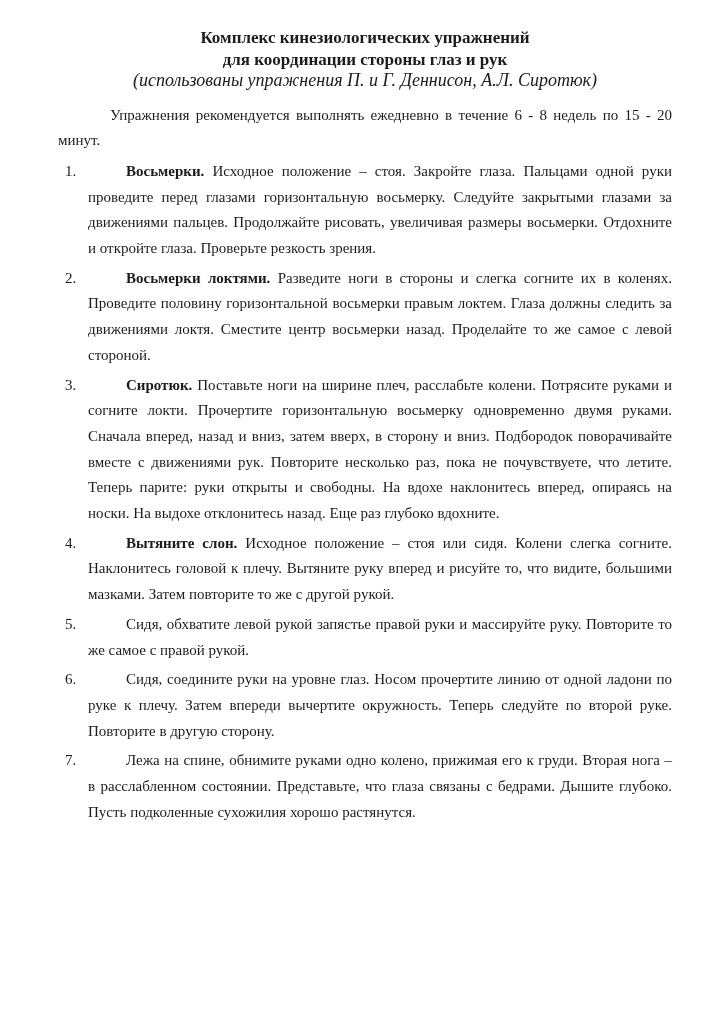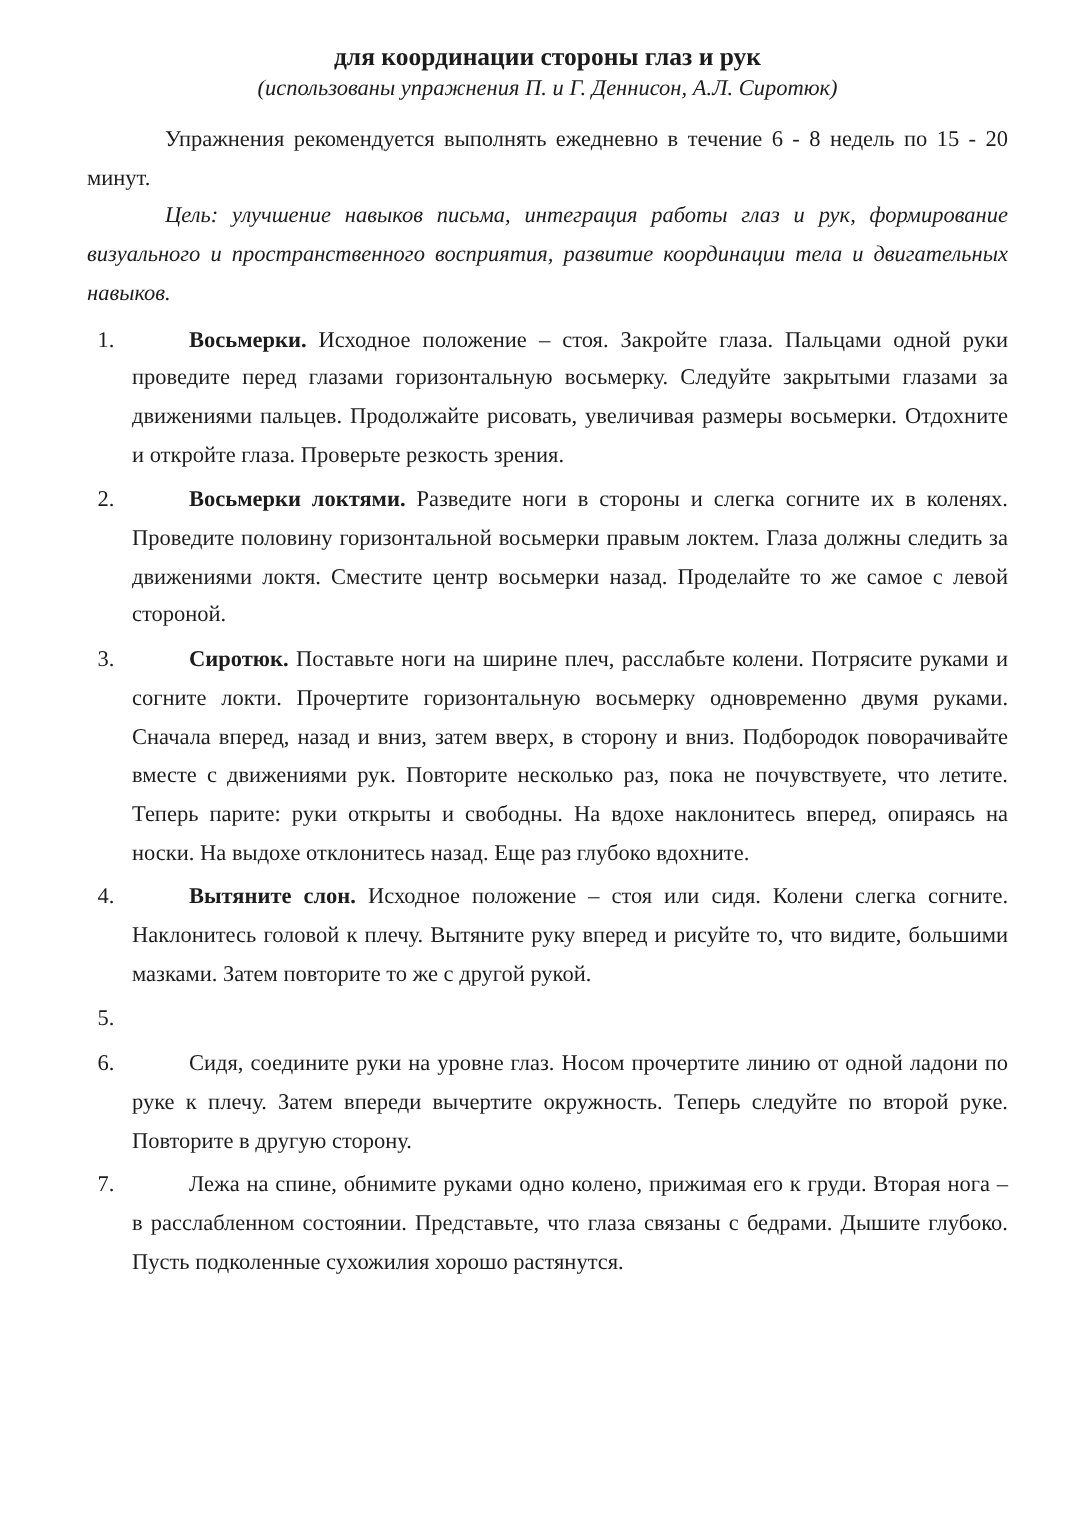--- a/index.html
+++ b/index.html
@@ -22,21 +22,21 @@
   }
   .title-line {
     text-align: center;
     font-weight: bold;
     font-size: 17px;
     line-height: 21.5px;
   }
   .credit-line {
     text-align: center;
     font-style: italic;
-    font-size: 15px;
+    font-size: 18px;
     line-height: 21.5px;
   }
   .para {
     margin: 0;
     text-align: justify;
     text-indent: 52px;
   }
   .para.intro {
     margin-top: 11px;
   }
@@ -60,25 +60,25 @@
   .exercise-name {
     font-weight: bold;
     margin-left: 38px;
   }
 </style>
 </head>
 <body>
 
 <div class="page">
 
+  <div class="title-line">Комплекс кинезиологических упражнений</div>
   <div class="title-line">для координации стороны глаз и рук</div>
   <div class="credit-line">(использованы упражнения П. и Г. Деннисон, А.Л. Сиротюк)</div>
 
   <p class="para intro">Упражнения рекомендуется выполнять ежедневно в течение 6 - 8 недель по 15 - 20 минут.</p>
-  <p class="para goal">Цель: улучшение навыков письма, интеграция работы глаз и рук, формирование визуального и пространственного восприятия, развитие координации тела и двигательных навыков.</p>
 
   <div class="exercise-list">
 
     <div class="exercise-item">
       <span class="exercise-number">1.</span>
       <span class="exercise-name">Восьмерки.</span>
       <span class="exercise-text">Исходное положение – стоя. Закройте глаза. Пальцами одной руки проведите перед глазами горизонтальную восьмерку. Следуйте закрытыми глазами за движениями пальцев. Продолжайте рисовать, увеличивая размеры восьмерки. Отдохните и откройте глаза. Проверьте резкость зрения.</span>
     </div>
 
     <div class="exercise-item">
@@ -95,20 +95,21 @@
 
     <div class="exercise-item">
       <span class="exercise-number">4.</span>
       <span class="exercise-name">Вытяните слон.</span>
       <span class="exercise-text">Исходное положение – стоя или сидя. Колени слегка согните. Наклонитесь головой к плечу. Вытяните руку вперед и рисуйте то, что видите, большими мазками. Затем повторите то же с другой рукой.</span>
     </div>
 
     <div class="exercise-item">
       <span class="exercise-number">5.</span>
       <span class="exercise-name"></span>
+      <span class="exercise-text">Сидя, обхватите левой рукой запястье правой руки и массируйте руку. Повторите то же самое с правой рукой.</span>
     </div>
 
     <div class="exercise-item">
       <span class="exercise-number">6.</span>
       <span class="exercise-name"></span>
       <span class="exercise-text">Сидя, соедините руки на уровне глаз. Носом прочертите линию от одной ладони по руке к плечу. Затем впереди вычертите окружность. Теперь следуйте по второй руке. Повторите в другую сторону.</span>
     </div>
 
     <div class="exercise-item">
       <span class="exercise-number">7.</span>

